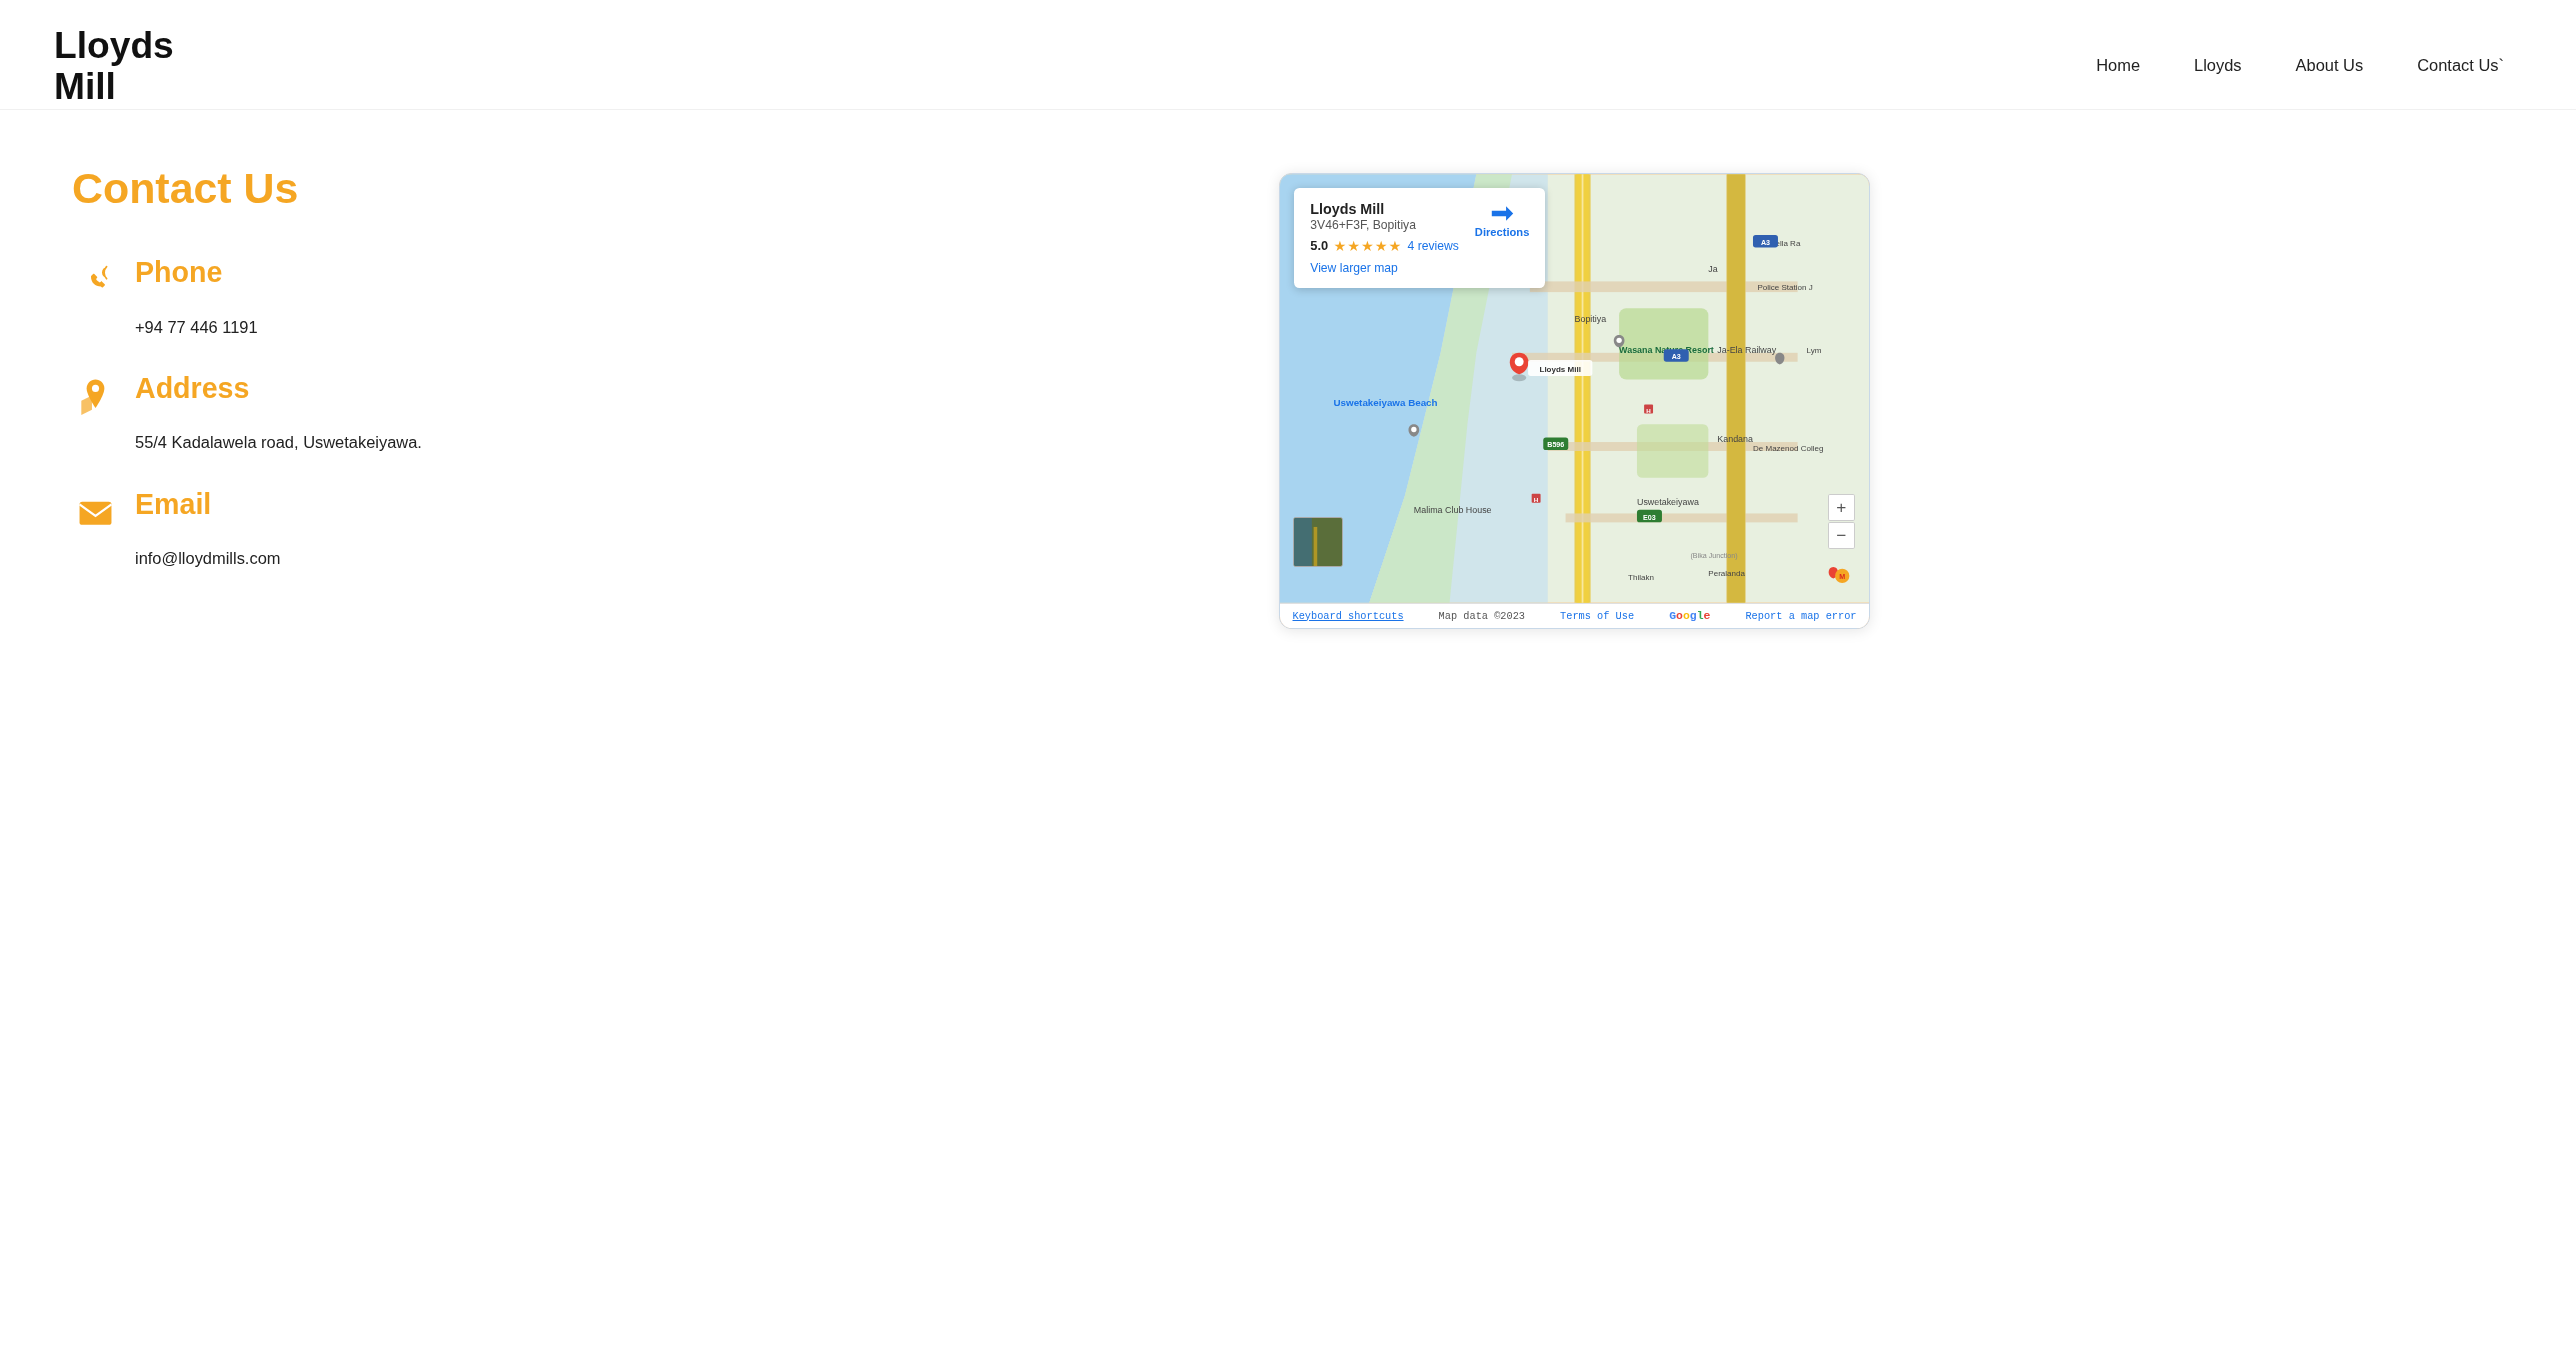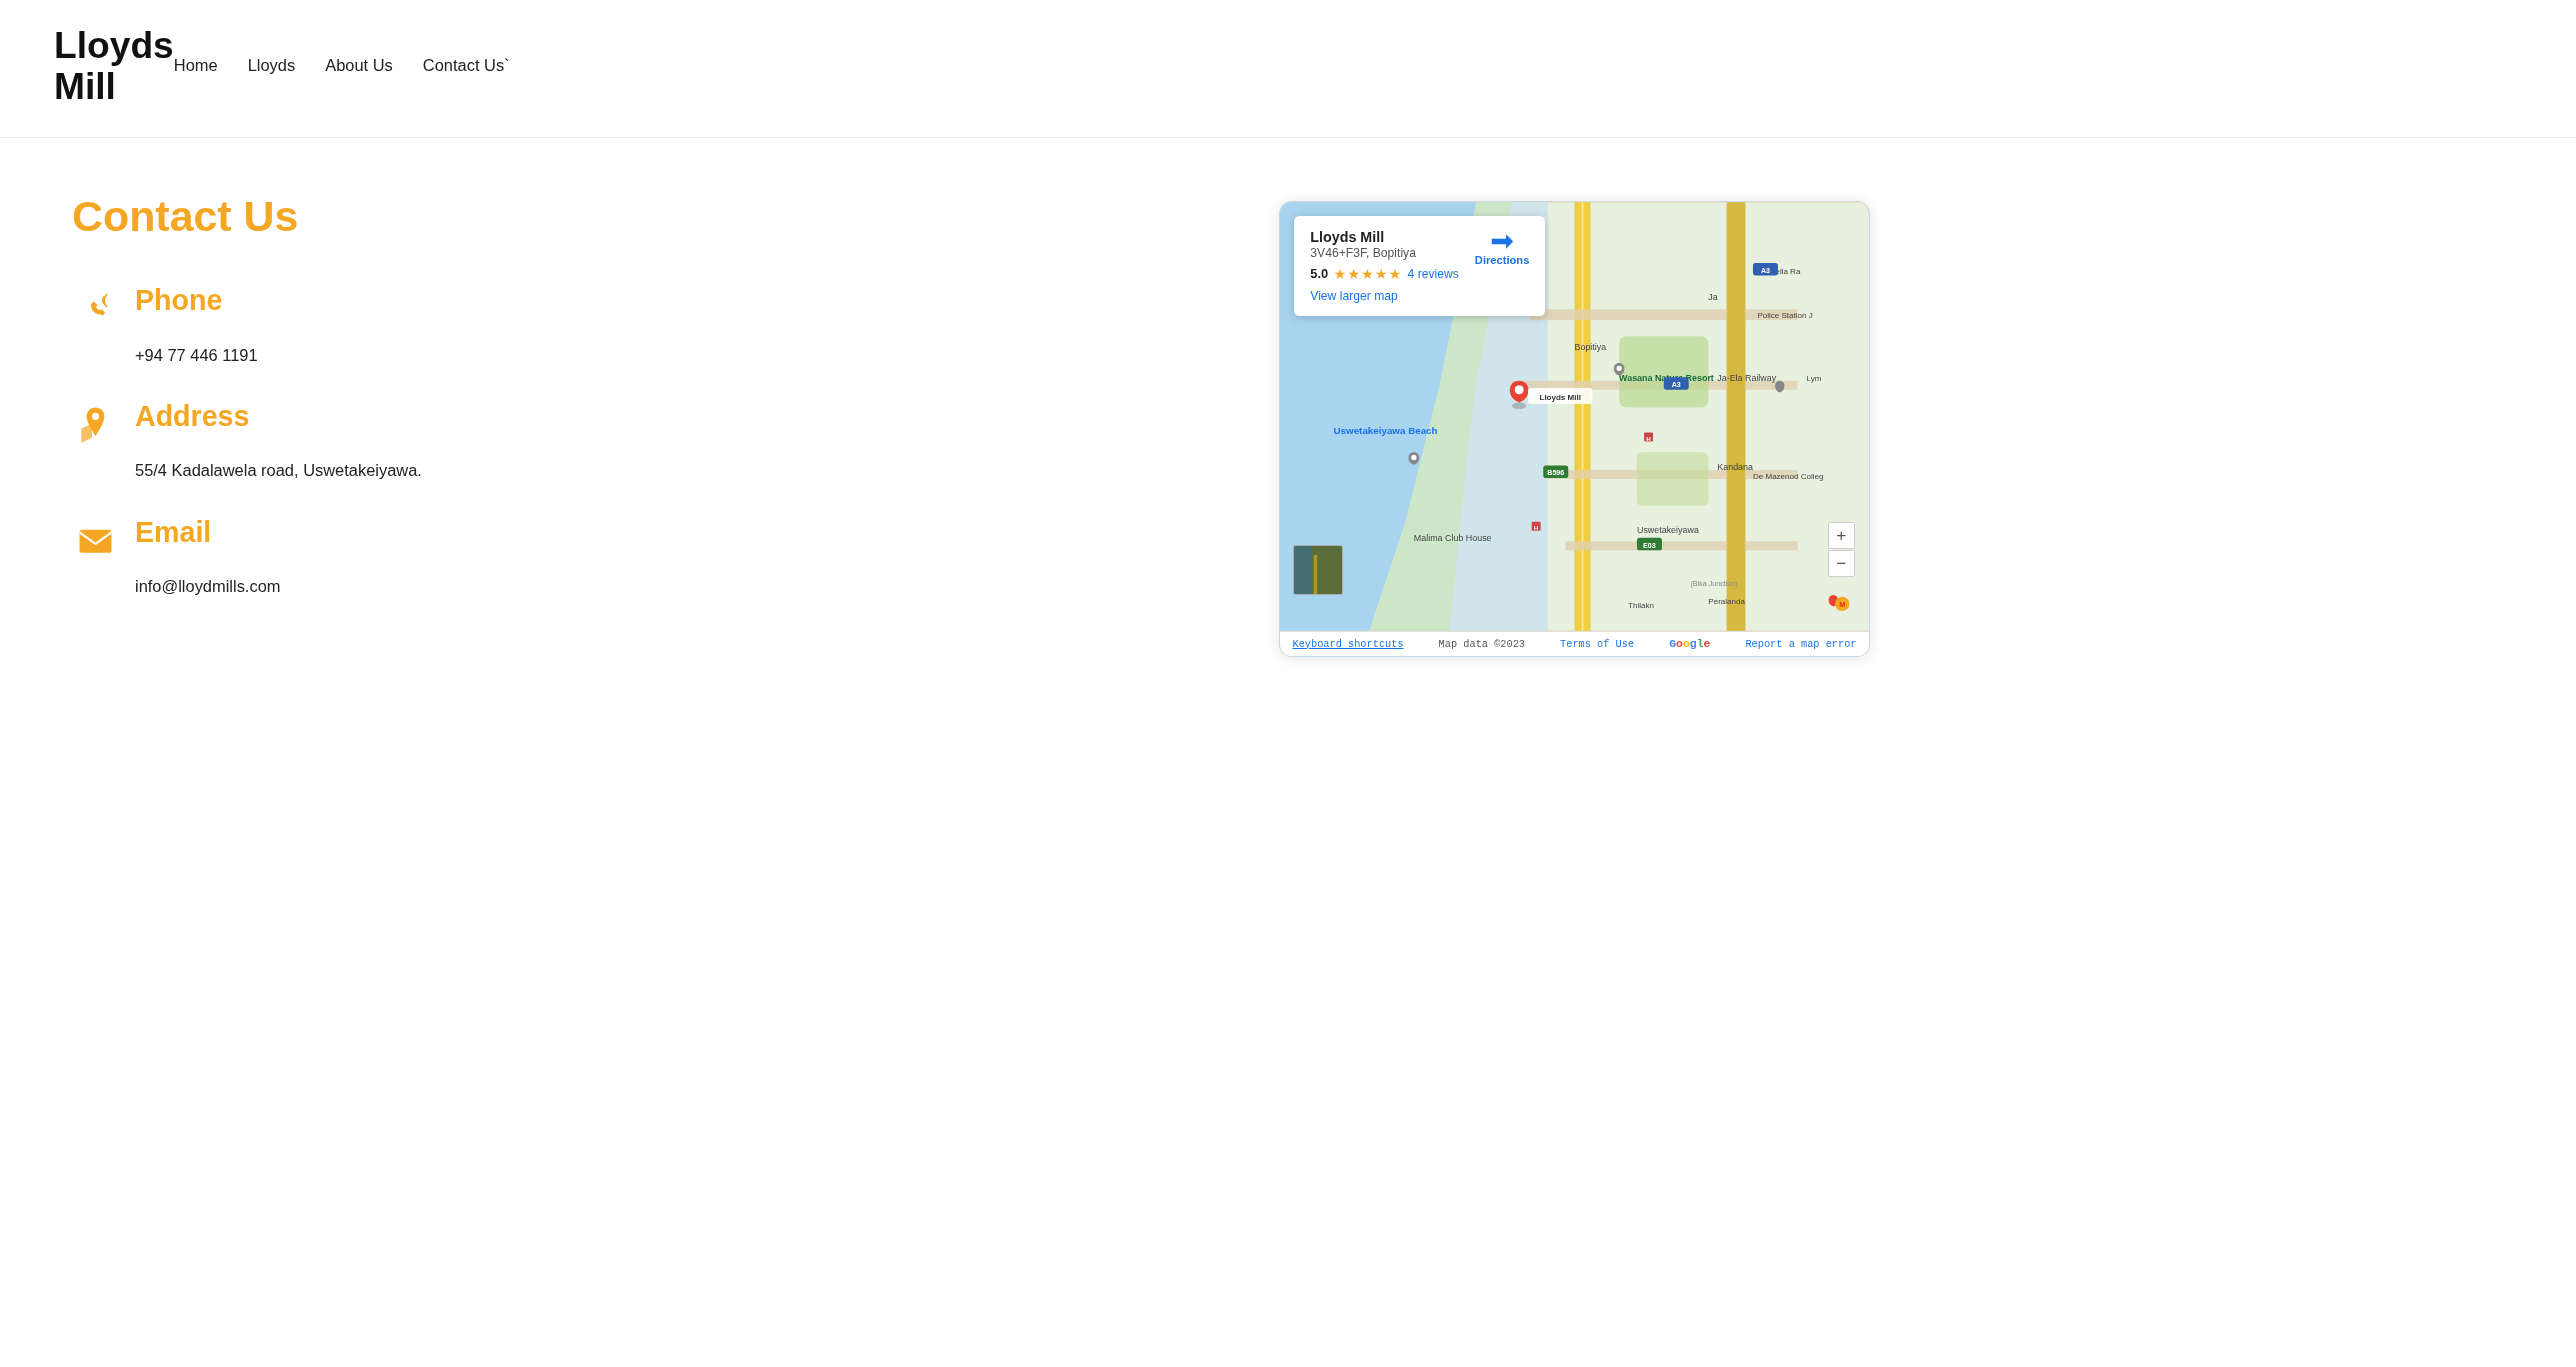--- a/index.html
+++ b/index.html
@@ -9,32 +9,33 @@
     }
     body {
       font-family: 'Segoe UI', Arial, sans-serif;
       background: #fff;
       color: #222;
       min-height: 100vh;
     }
     header {
       display: flex;
       align-items: center;
-      padding: 25px 72px 30px 54px;
+      justify-content: space-between;
+      padding: 25px 72px 2px 54px;
       border-bottom: 0.9px solid #f0f0f0;
     }
     .logo {
       font-size: 2.6rem;
       font-weight: 900;
       color: #111;
       line-height: 1.1;
     }
     nav {
       display: flex;
-      gap: 30px;
+      gap: 54px;
       align-items: center;
     }
     nav a {
       text-decoration: none;
       color: #222;
       font-size: 1.15rem;
       font-weight: 500;
     }
     .main-content {
       display: flex;

